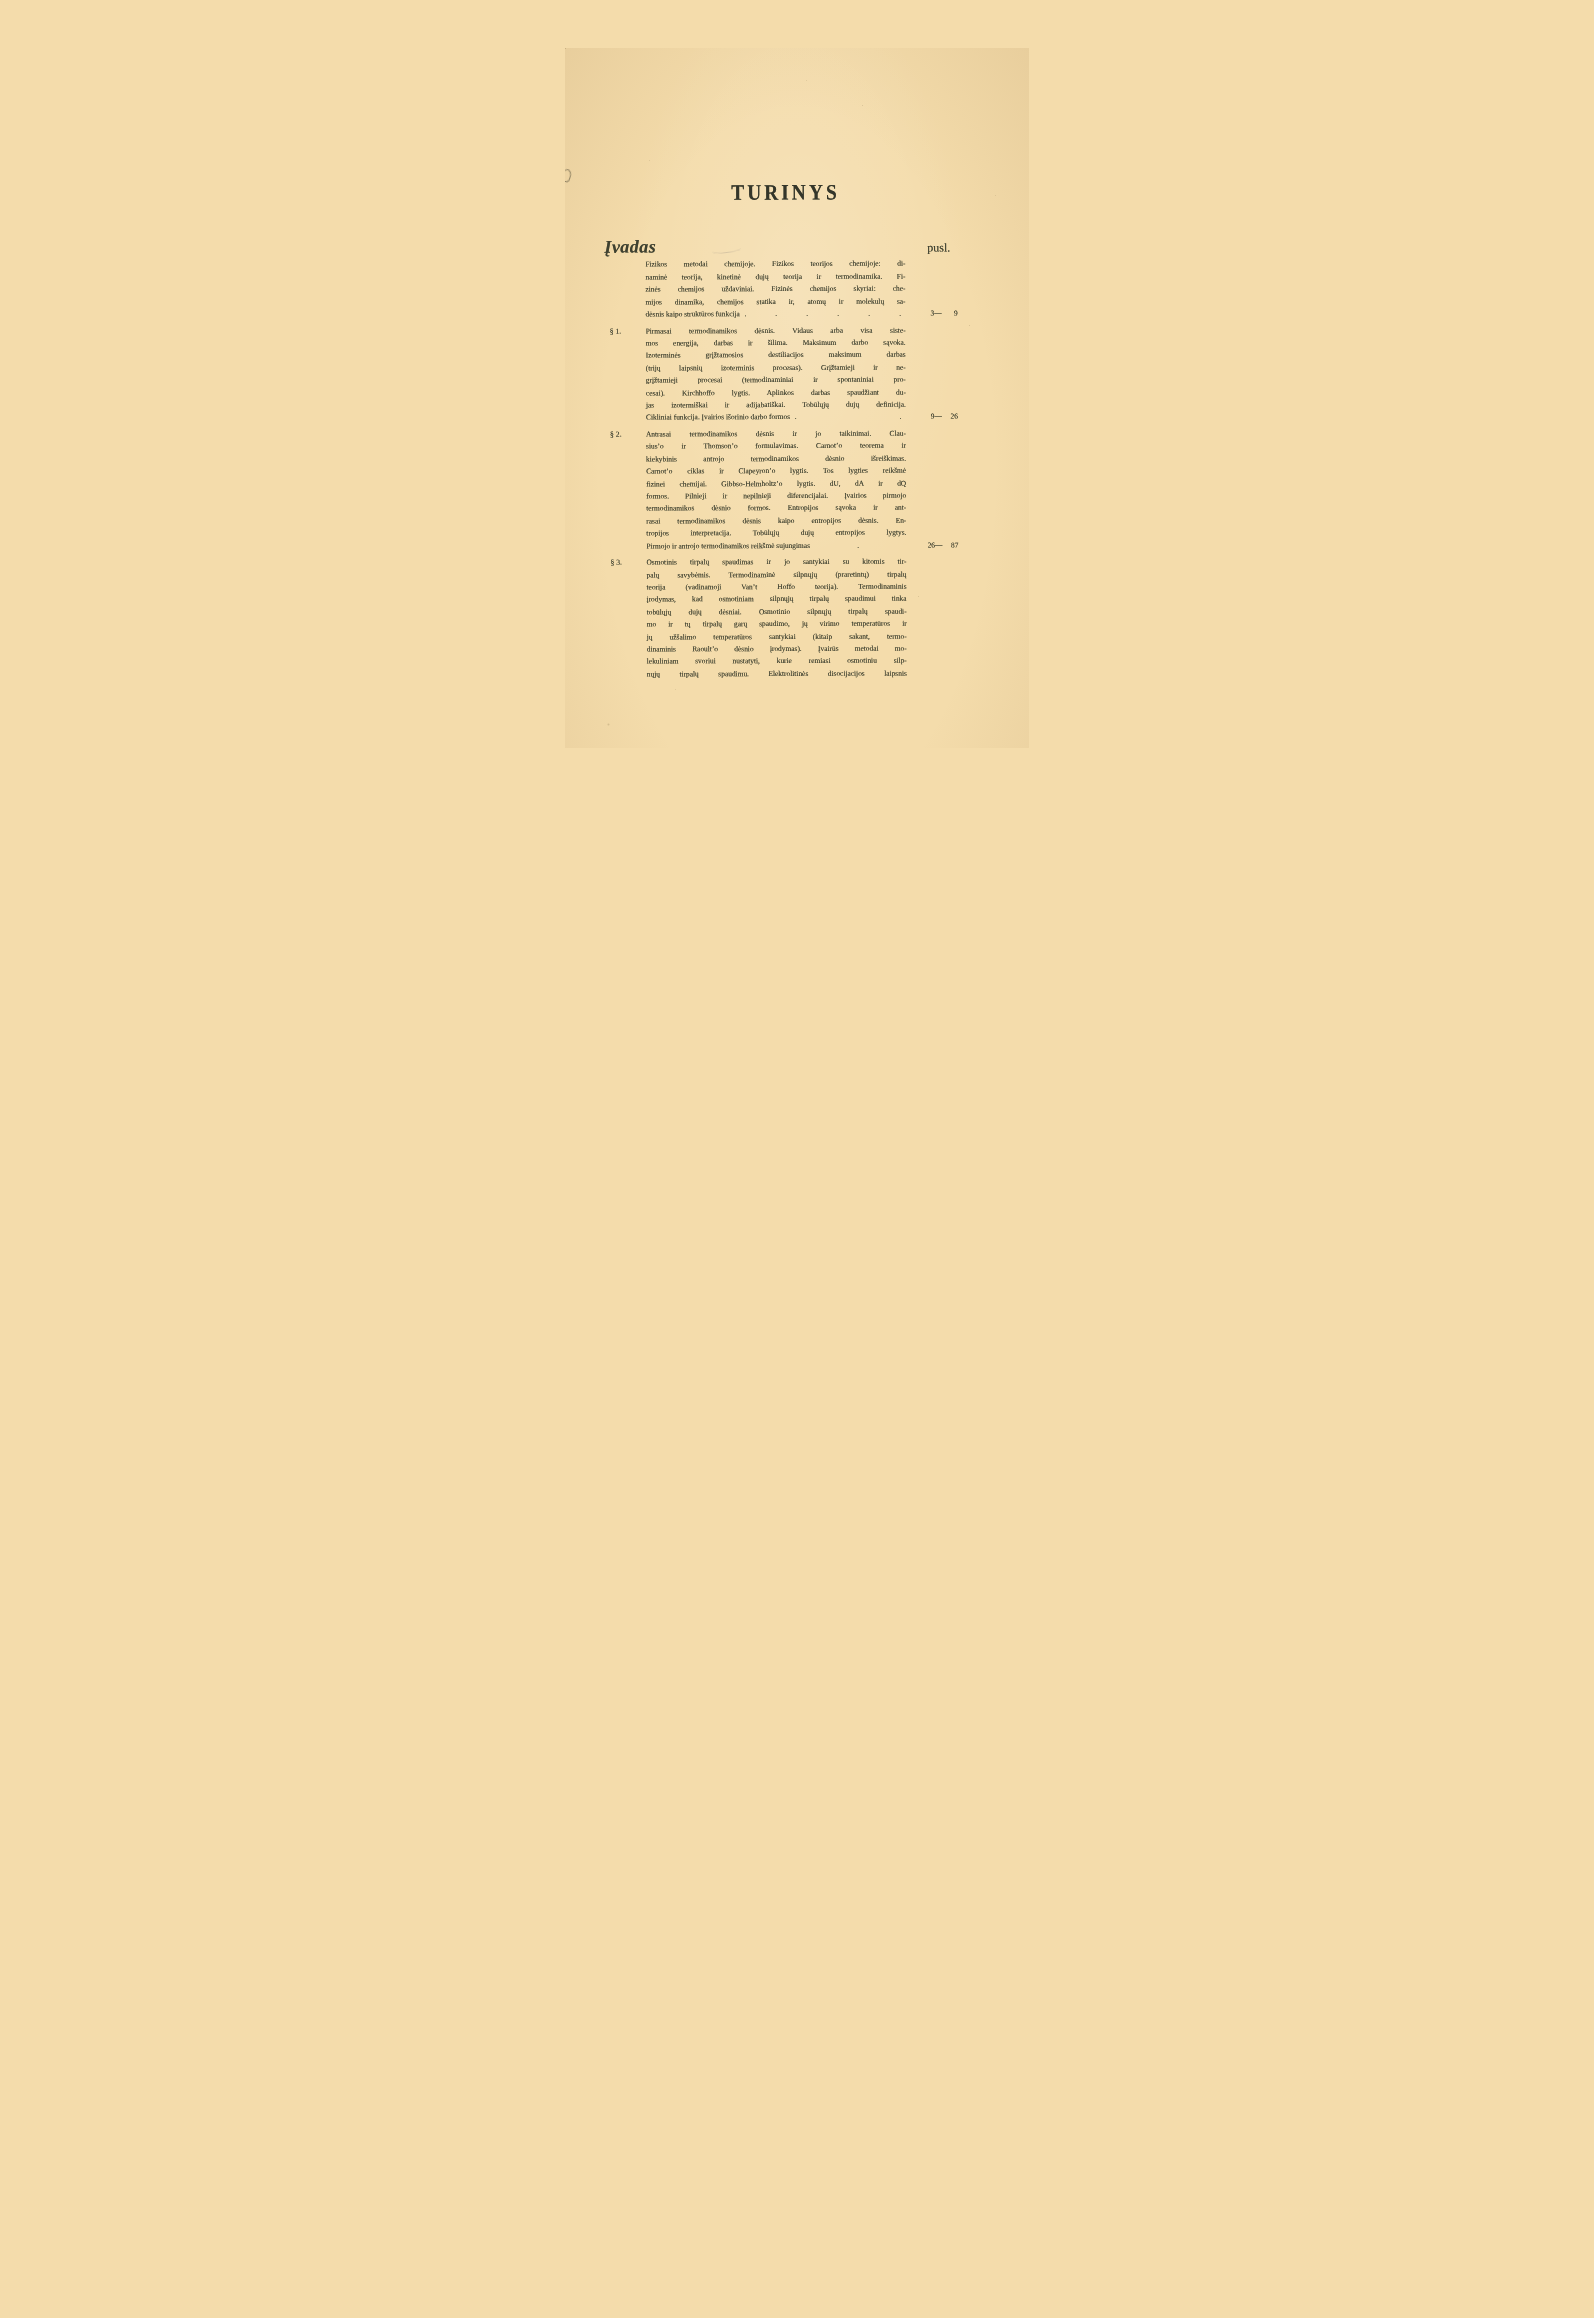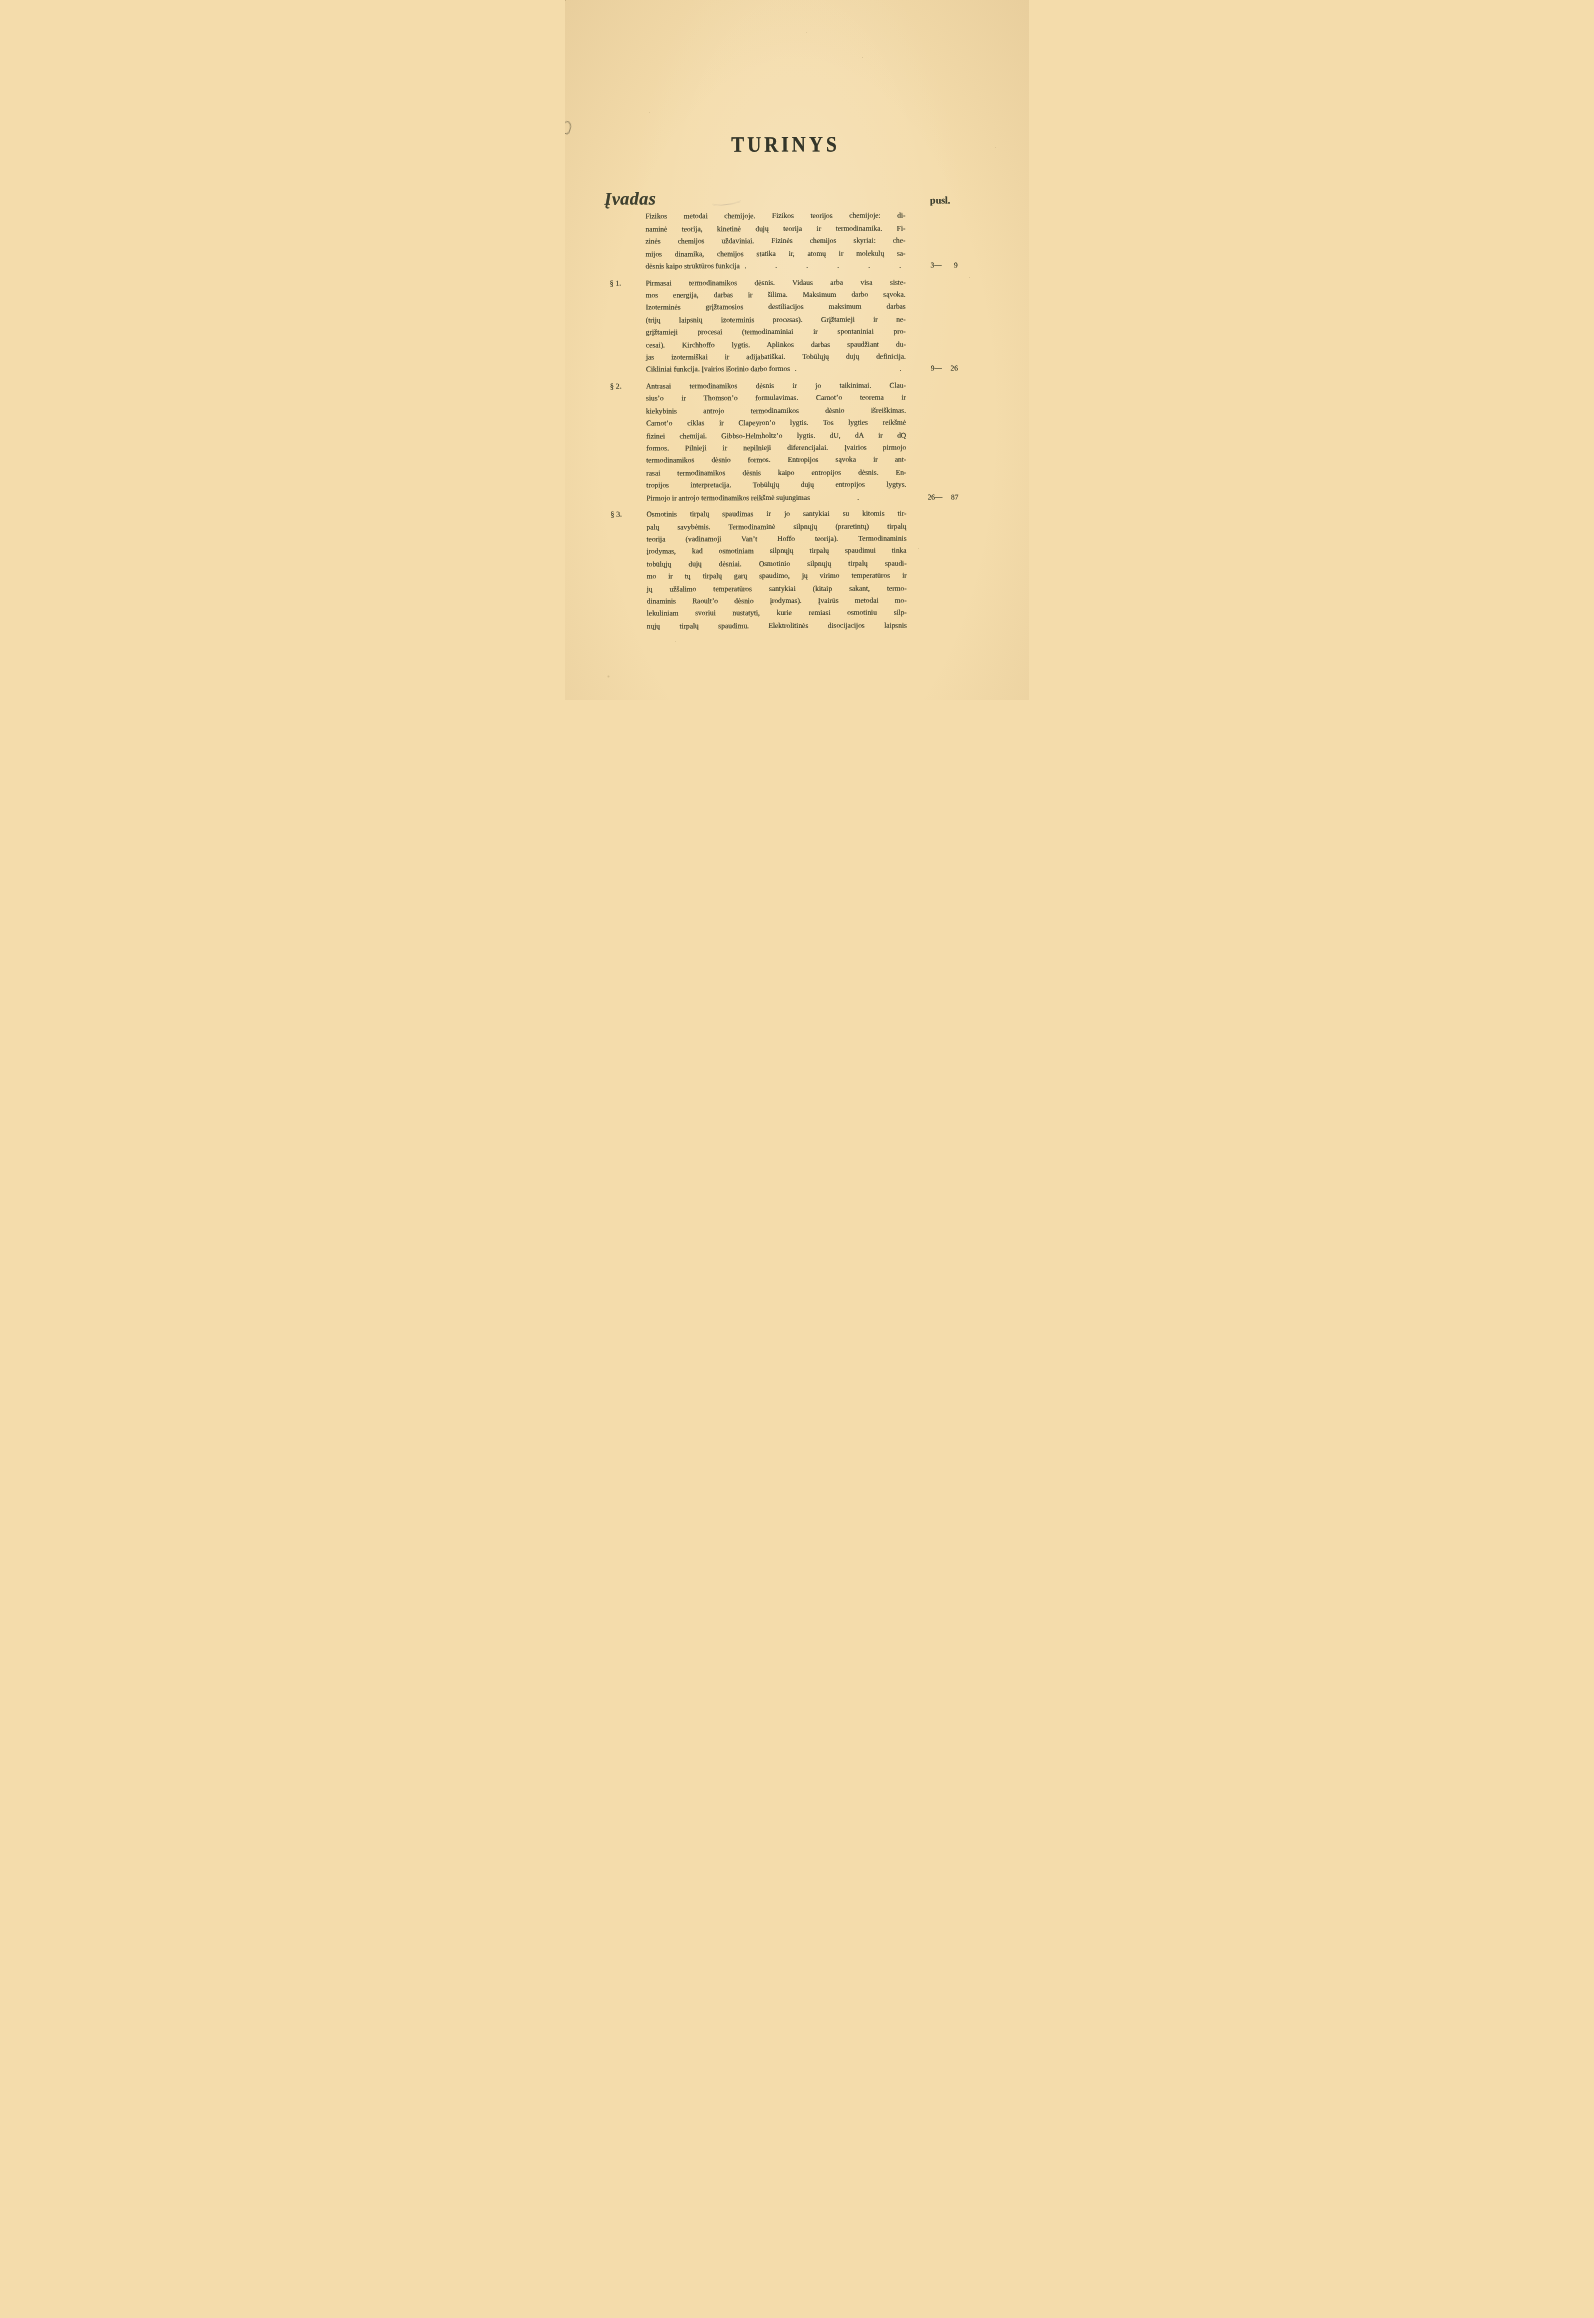--- a/index.html
+++ b/index.html
@@ -16,20 +16,21 @@
     font-family:"Liberation Serif","DejaVu Serif",serif;
   }
   .page{
     position:relative;
     width:464px;
     height:700px;
     background:var(--paper);
     color:var(--ink);
     overflow:hidden;
     text-shadow:0 0 0.2px rgba(62,64,46,.65);
+    margin-top:48px;
   }
   
   .page::before{
     content:"";
     position:absolute;inset:0;
     background:
       radial-gradient(ellipse at 50% 36%, rgba(255,255,255,.18) 0%, rgba(255,255,255,0) 52%),
       radial-gradient(ellipse at 50% 60%, rgba(255,240,210,0) 60%, rgba(130,85,30,.10) 100%);
     pointer-events:none;
   }
@@ -53,22 +54,22 @@
     align-items:baseline;
     margin:34px 78px 0 40px;
   }
   .intro-label{
     font-size:18px;
     font-weight:700;
     font-style:italic;
     letter-spacing:0.5px;
   }
   .pusl{
-    font-size:10px;
-    font-weight:700;
+    font-size:12px;
+    font-weight:400;
   }
   .entry{
     display:flex;
     margin-left:45px;
     margin-top:0.9px;
   }
   .entry + .entry{margin-top:4.2px;}
   .gutter{
     width:36px;
     flex:none;

